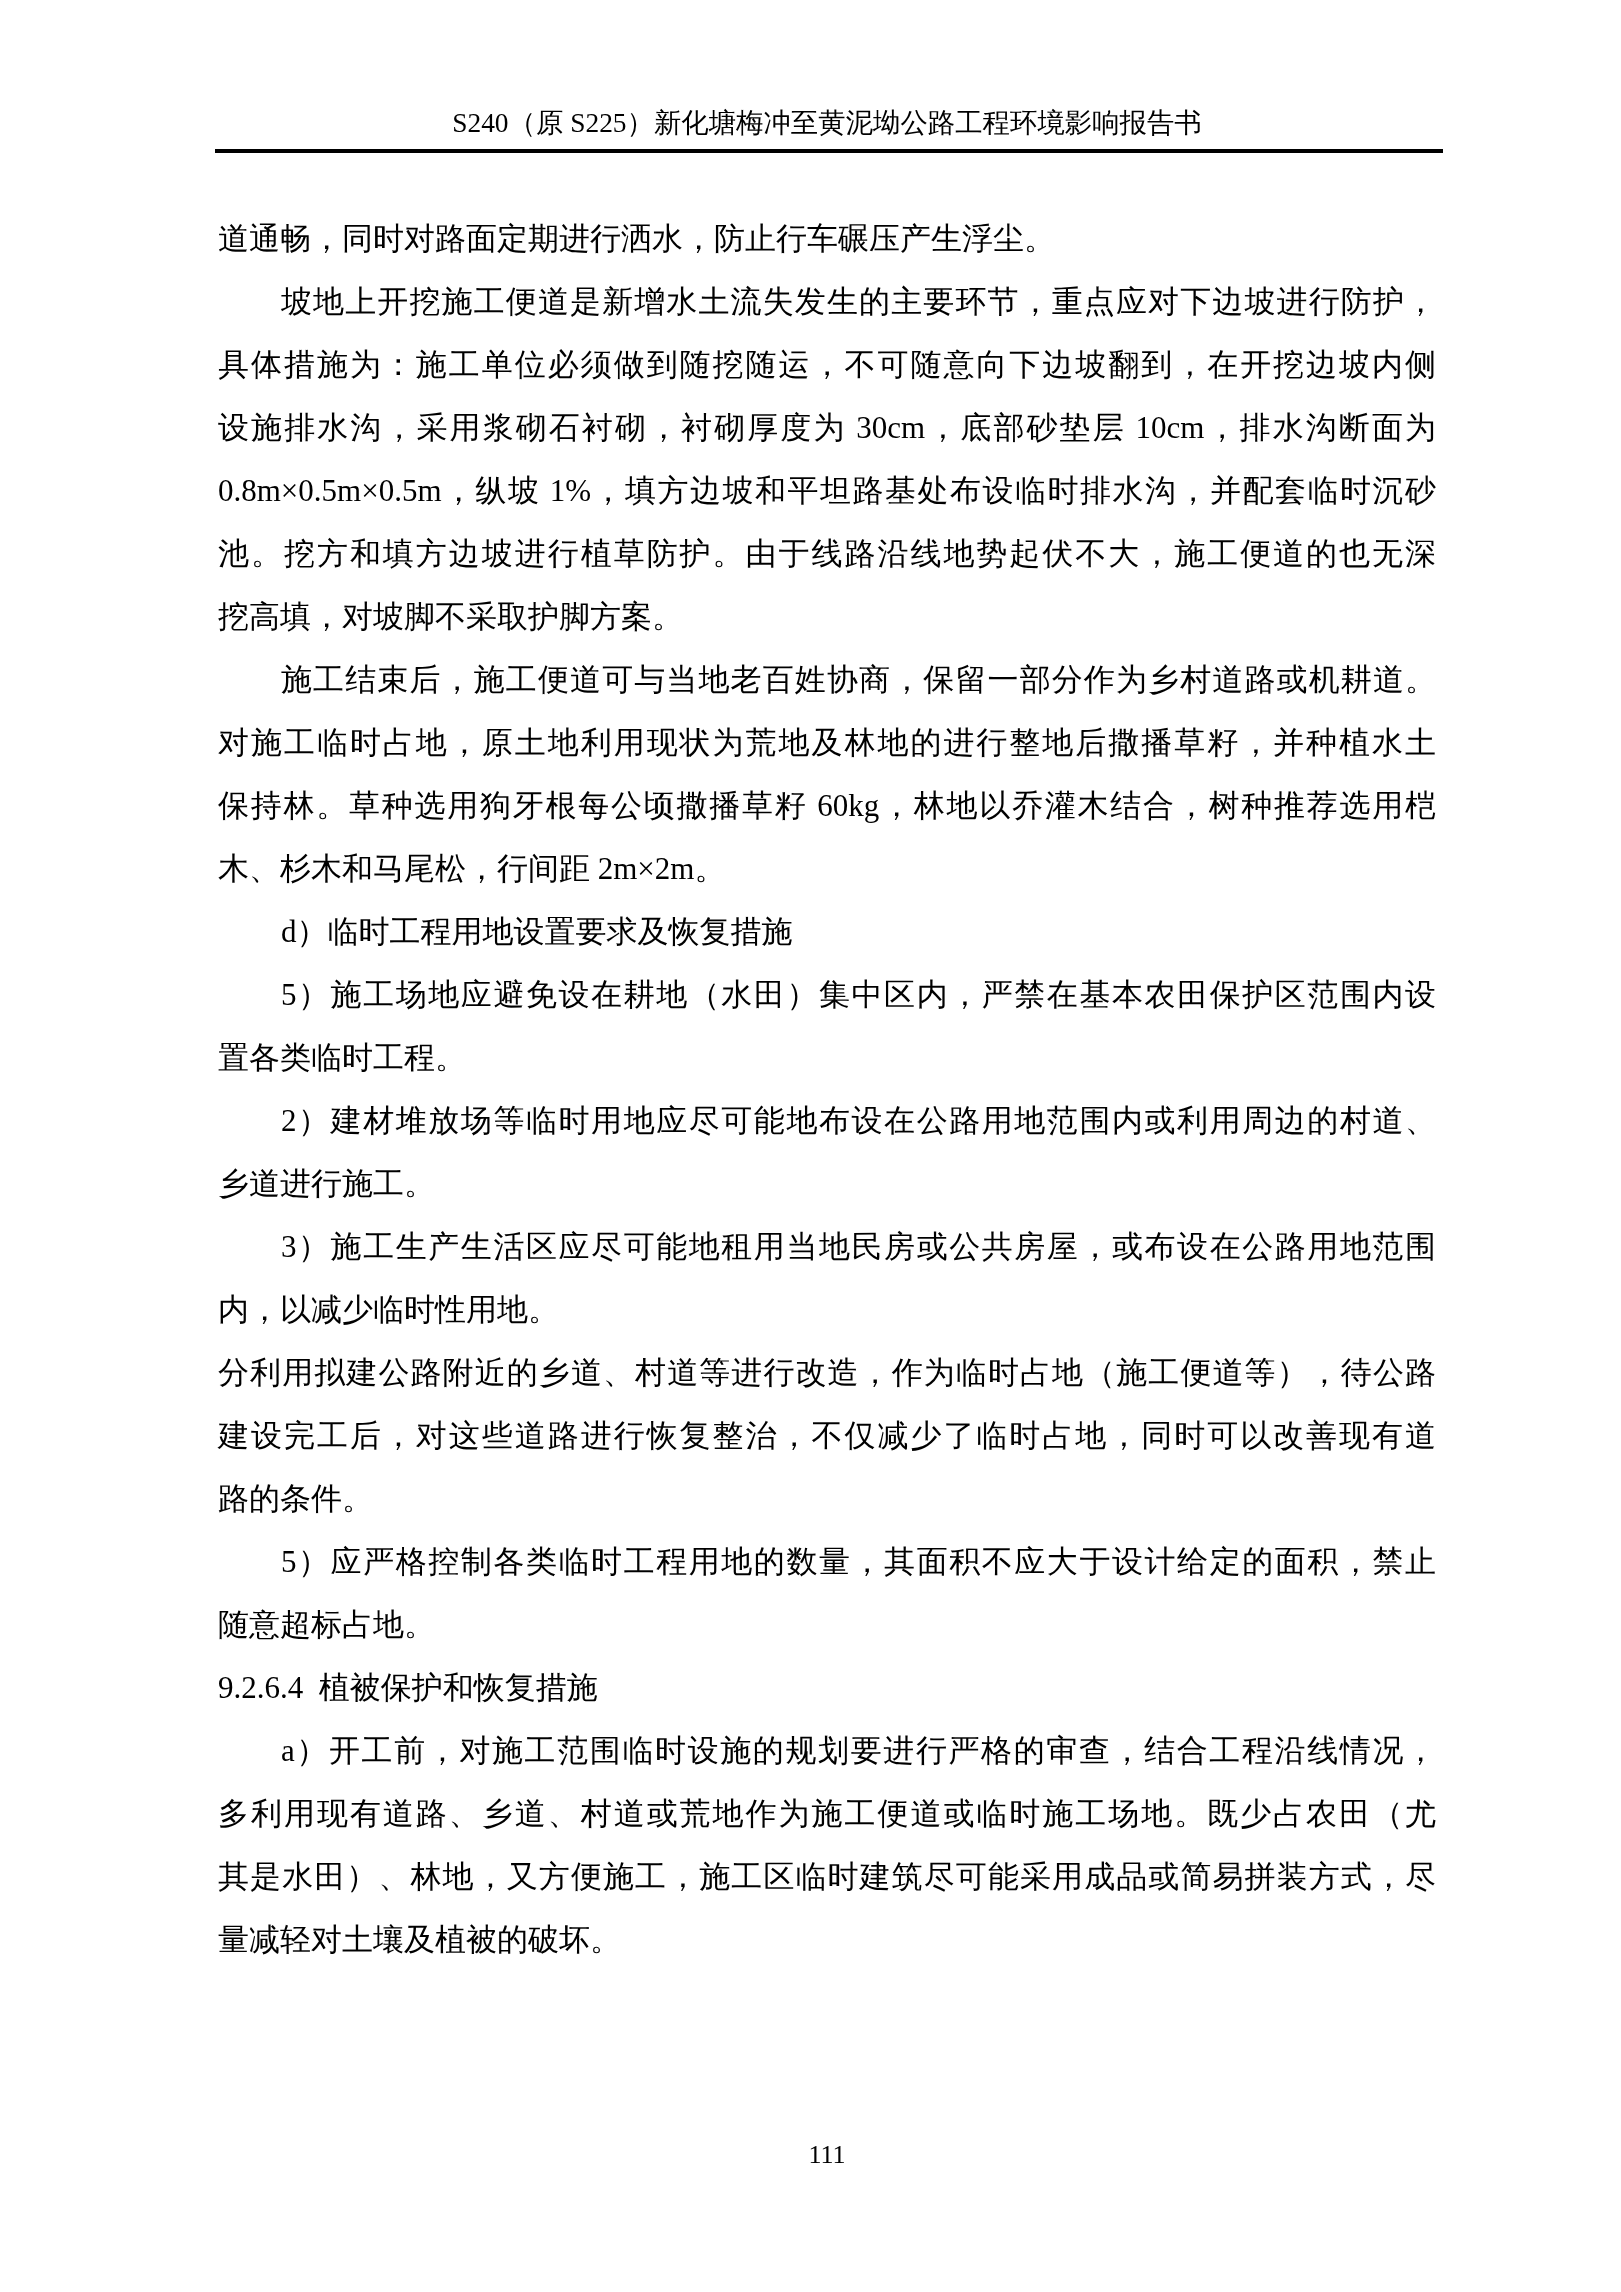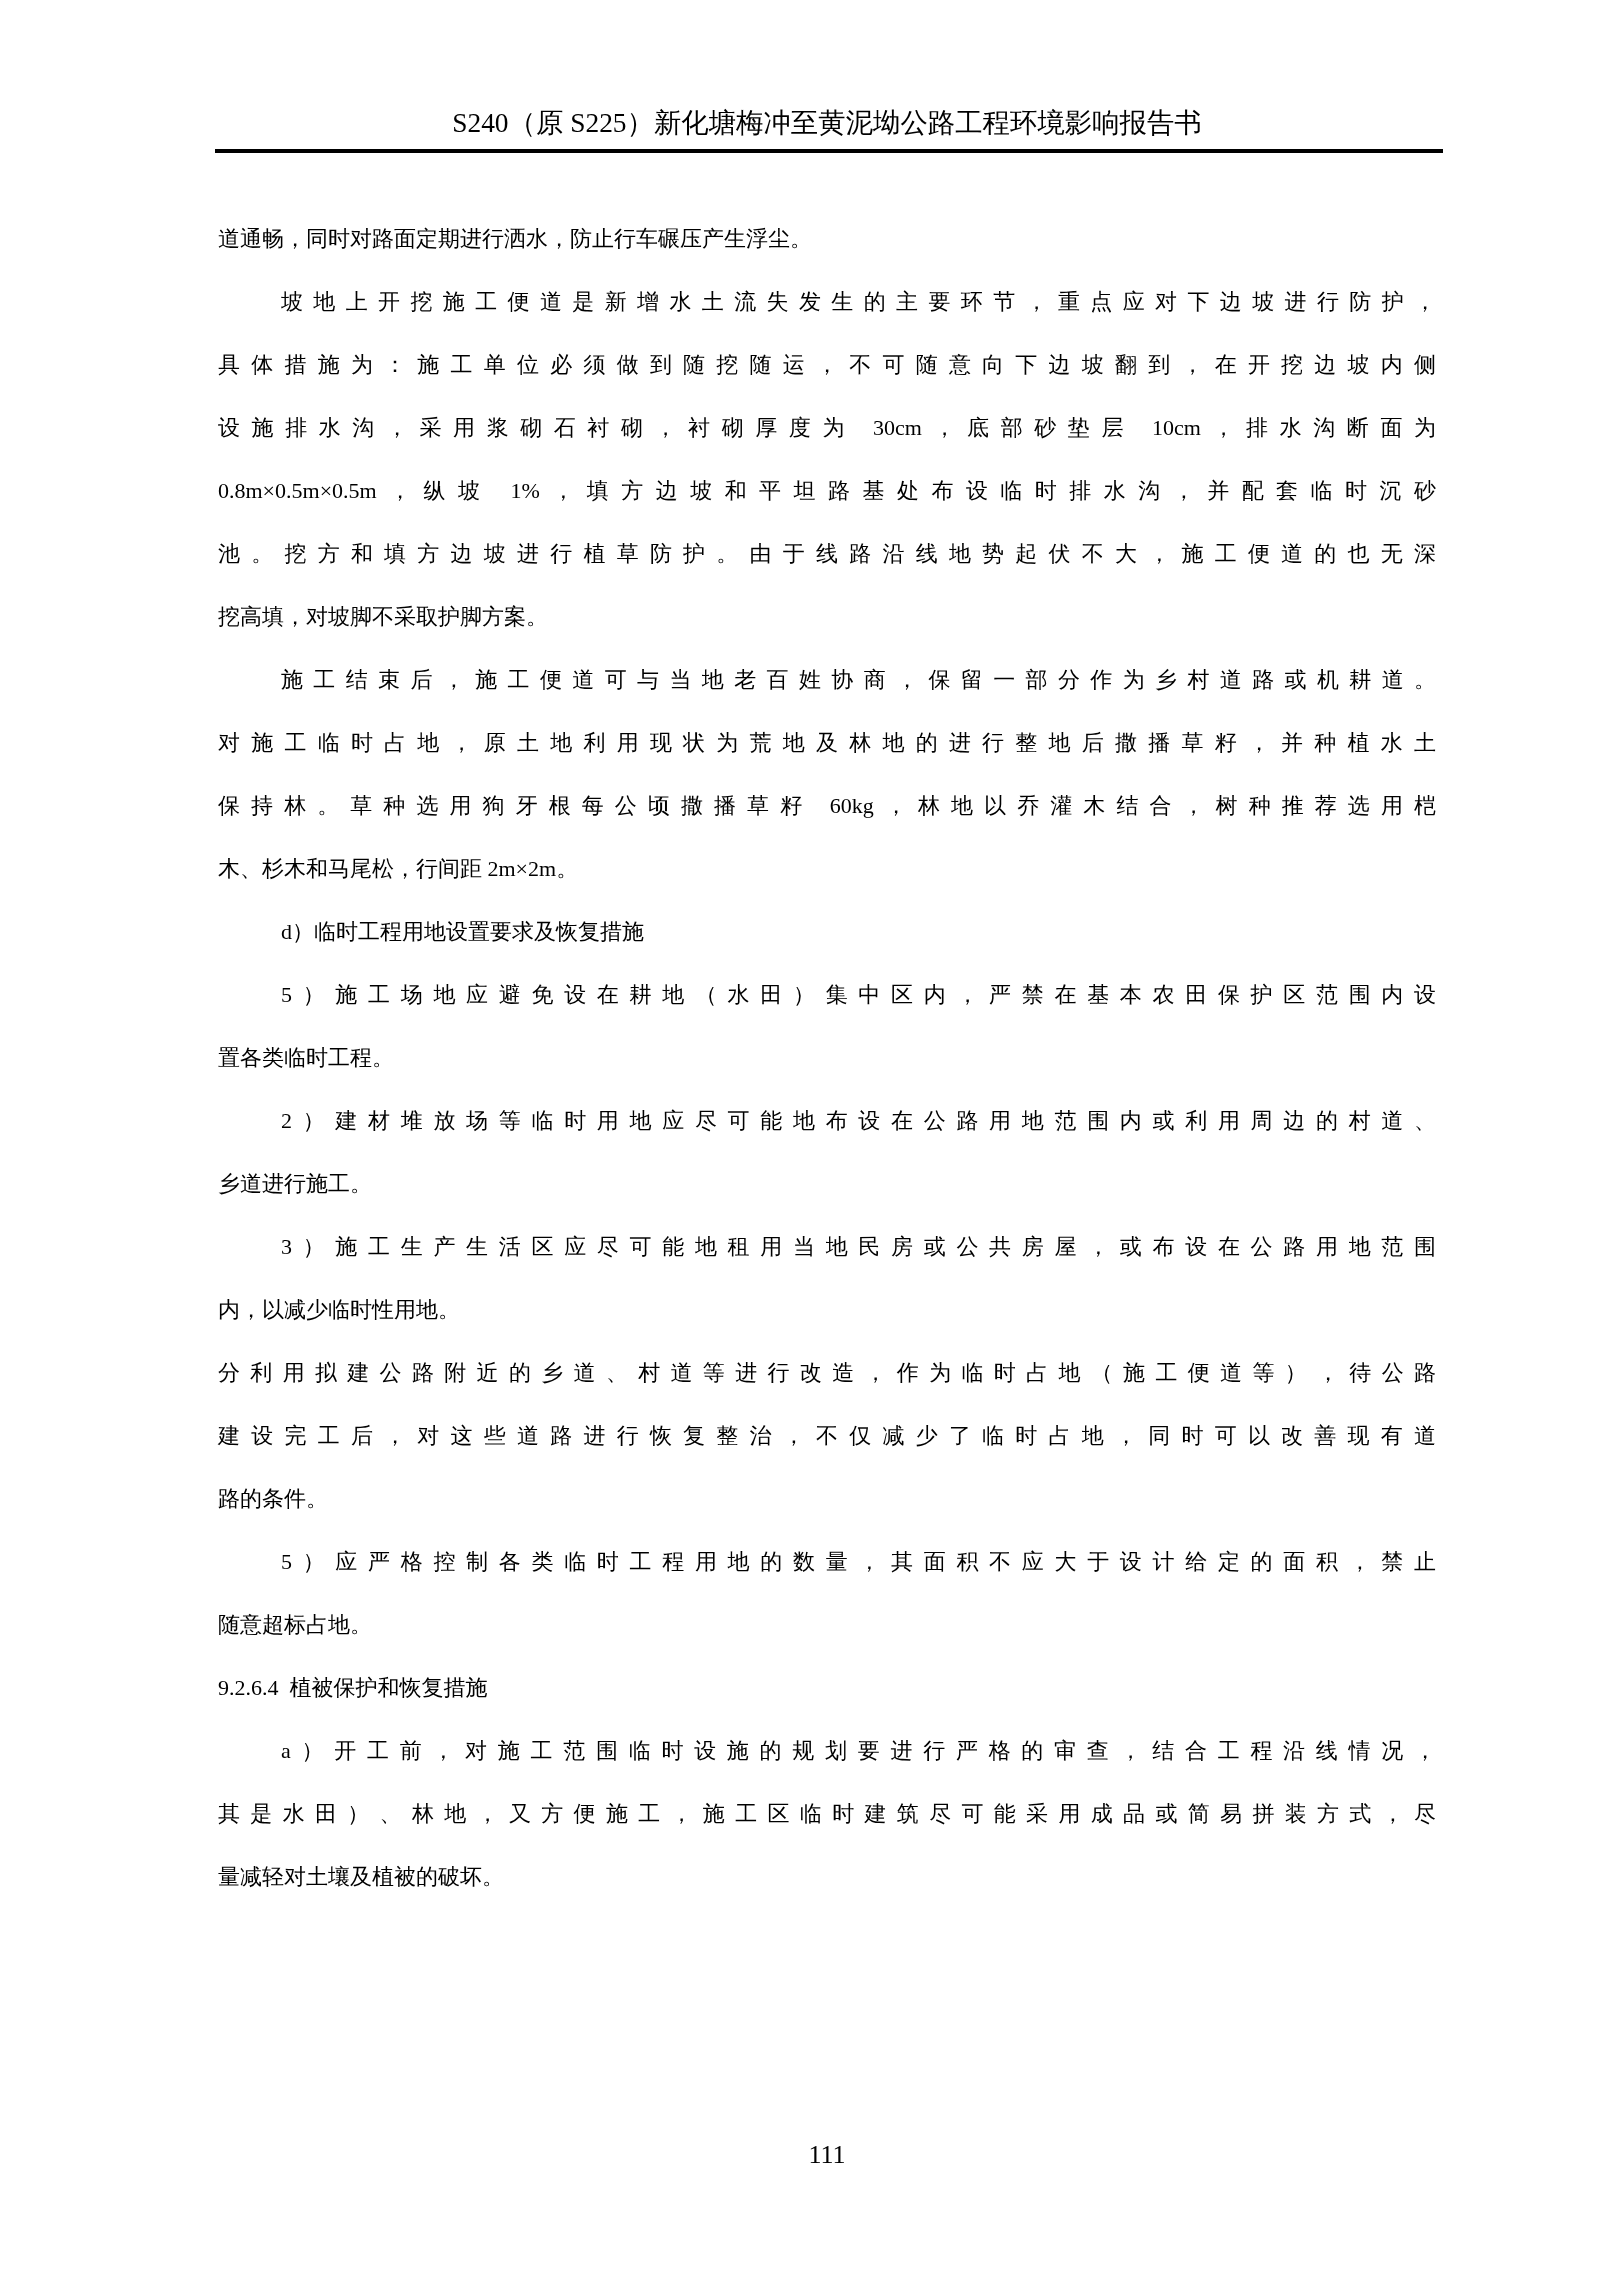--- a/index.html
+++ b/index.html
@@ -34,21 +34,21 @@
     height: 3.9px;
     background: #000000;
   }
   .body-text {
     position: absolute;
     left: 218px;
     top: 207px;
     width: 1218px;
   }
   .line {
-    font-size: 22px;
+    font-size: 31px;
     line-height: 63px;
     height: 63px;
     white-space: pre-wrap;
     text-align: left;
   }
   .line.ind {
     text-indent: 63px;
   }
   .line.just {
     text-align: justify;
@@ -90,18 +90,19 @@
       <div class="line">乡道进行施工。</div>
       <div class="line ind just">3）施工生产生活区应尽可能地租用当地民房或公共房屋，或布设在公路用地范围</div>
       <div class="line">内，以减少临时性用地。</div>
       <div class="line just">分利用拟建公路附近的乡道、村道等进行改造，作为临时占地（施工便道等），待公路</div>
       <div class="line just">建设完工后，对这些道路进行恢复整治，不仅减少了临时占地，同时可以改善现有道</div>
       <div class="line">路的条件。</div>
       <div class="line ind just">5）应严格控制各类临时工程用地的数量，其面积不应大于设计给定的面积，禁止</div>
       <div class="line">随意超标占地。</div>
       <div class="line">9.2.6.4  植被保护和恢复措施</div>
       <div class="line ind just">a）开工前，对施工范围临时设施的规划要进行严格的审查，结合工程沿线情况，</div>
+      <div class="line just">多利用现有道路、乡道、村道或荒地作为施工便道或临时施工场地。既少占农田（尤</div>
       <div class="line just">其是水田）、林地，又方便施工，施工区临时建筑尽可能采用成品或简易拼装方式，尽</div>
       <div class="line">量减轻对土壤及植被的破坏。</div>
     </div>
   <div class="footer">111</div>
 </div>
 
 
 </body></html>

